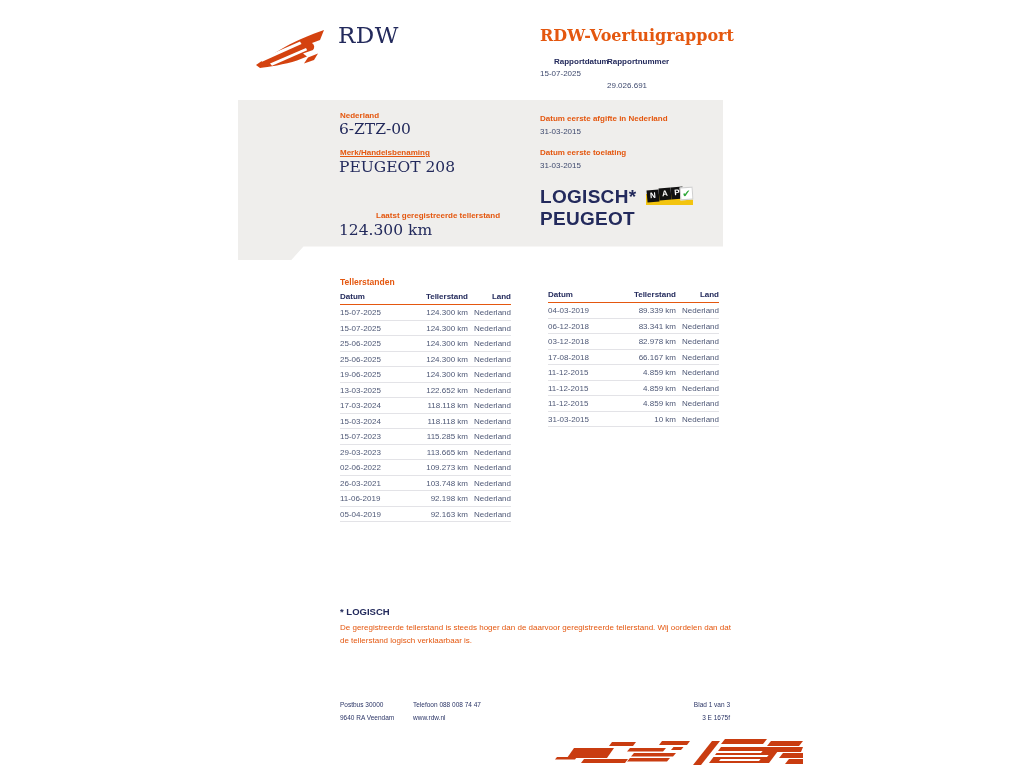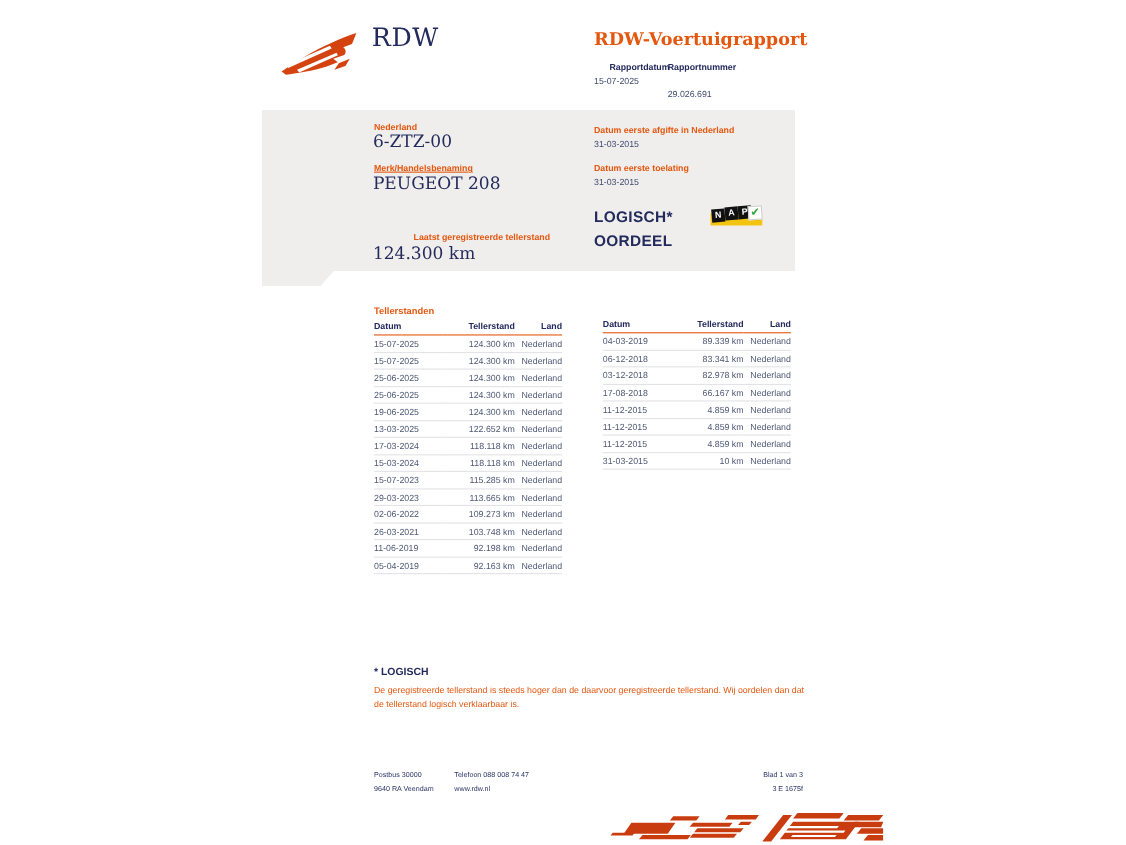--- a/index.html
+++ b/index.html
@@ -20,21 +20,21 @@
   .report-title{left:540px;top:26px;font-family:"DejaVu Serif",serif;font-weight:600;font-size:16px;color:var(--orange);}
   .meta-label{font-size:8px;font-weight:bold;color:var(--navy);top:57px;}
   .meta-value{font-size:8px;color:#3f4a6e;top:69px;}
 
   
   .panel{left:238px;top:100px;width:485px;height:160px;background:var(--panel);
     clip-path:polygon(0 0,100% 0,100% 91.5%,13.5% 91.5%,11% 100%,0 100%);}
   .f-label{font-size:8px;font-weight:bold;color:var(--orange);}
   .f-value-big{font-family:"DejaVu Serif",serif;font-size:15.5px;color:var(--navy);}
   .f-value-sm{font-size:8px;color:#3f4a6e;}
-  .oordeel{left:540px;top:186px;font-size:14px;line-height:22px;font-weight:bold;color:var(--navy);letter-spacing:0.3px;}
+  .oordeel{left:540px;top:186px;font-size:19px;line-height:22px;font-weight:bold;color:var(--navy);letter-spacing:0.3px;}
 
   
   .nap{left:646px;top:184px;width:50px;height:24px;}
   .nap-yellow{position:absolute;left:0;top:10px;width:47px;height:11px;background:#f3c40f;}
   .nap-sq{position:absolute;width:12px;height:12px;background:#111;color:#fff;font-size:8px;font-weight:bold;text-align:center;line-height:12px;transform:rotate(-5deg);}
   .nap-sq.s1{left:1px;top:6px;}
   .nap-sq.s2{left:13px;top:4px;}
   .nap-sq.s3{left:25px;top:2.5px;}
   .nap-check{position:absolute;left:34px;top:3px;width:13px;height:13px;background:#fff;border:1px solid #cfcfcf;color:#2fa83a;font-size:10px;line-height:12px;text-align:center;transform:rotate(-4deg);}
 
@@ -85,21 +85,21 @@
   <div class="abs f-label" style="left:340px;top:211px;padding-left:36px;">Laatst geregistreerde tellerstand</div>
   <div class="abs f-value-big" style="left:339px;top:221px;">124.300 km</div>
 
   <div class="abs f-label" style="left:540px;top:114px;">Datum eerste afgifte in Nederland</div>
   <div class="abs f-value-sm" style="left:540px;top:127px;">31-03-2015</div>
   <div class="abs f-label" style="left:540px;top:148px;">Datum eerste toelating</div>
   <div class="abs f-value-sm" style="left:540px;top:161px;">31-03-2015</div>
 
   <div class="abs oordeel">
     <div>LOGISCH*</div>
-    <div>OORDEEL</div>
+    <div>PEUGEOT</div>
   </div>
 
   <div class="abs nap">
     <div class="nap-yellow"></div>
     <span class="nap-sq s1">N</span>
     <span class="nap-sq s2">A</span>
     <span class="nap-sq s3">P</span>
     <span class="nap-check">✔</span>
   </div>
 

